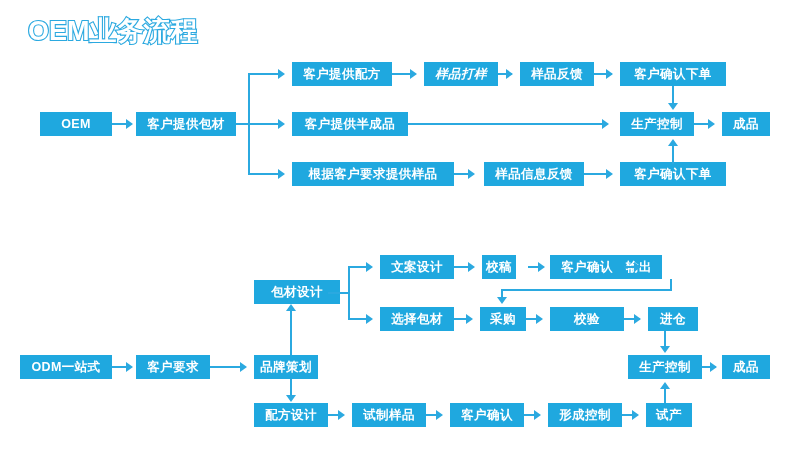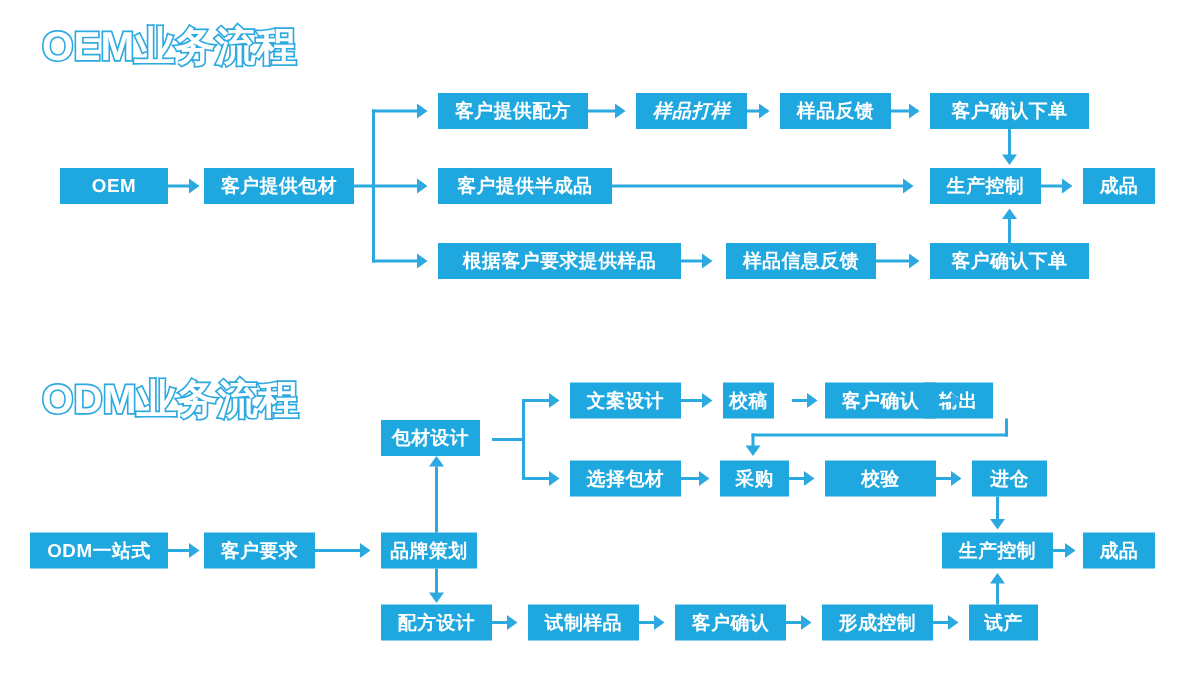--- a/index.html
+++ b/index.html
@@ -125,27 +125,26 @@
   <div class="arrow-r" style="left:468px; top:169px;"></div>
   <div class="hline" style="left:584px; top:173px; width:26px;"></div>
   <div class="arrow-r" style="left:606px; top:169px;"></div>
 
   <div class="vline" style="left:672px; top:86px;  height:18px;"></div>
   <div class="arrow-d" style="left:668px; top:103px;"></div>
 
   <div class="vline" style="left:672px; top:146px; height:18px;"></div>
   <div class="arrow-u" style="left:668px; top:139px;"></div>
 
-  <div class="section-title" style="left:28px; top:253px;">ODM业务流程</div>
 
   <div class="node" style="left:380px; top:255px; width:74px; height:24px;">文案设计</div>
   <div class="node" style="left:482px; top:255px; width:34px; height:24px;">校稿</div>
   <div class="node" style="left:550px; top:255px; width:74px; height:24px;">客户确认</div>
   <div class="node" style="left:616px; top:255px; width:46px; height:24px;">输出</div>
-  <div class="node" style="left:254px; top:280px; width:66px; height:24px;">包材设计</div>
+  <div class="node" style="left:254px; top:280px; width:86px; height:24px;">包材设计</div>
   <div class="node" style="left:380px; top:307px; width:74px; height:24px;">选择包材</div>
   <div class="node" style="left:480px; top:307px; width:46px; height:24px;">采购</div>
   <div class="node" style="left:550px; top:307px; width:74px; height:24px;">校验</div>
   <div class="node" style="left:648px; top:307px; width:50px; height:24px;">进仓</div>
   <div class="node" style="left:20px;  top:355px; width:92px; height:24px;">ODM一站式</div>
   <div class="node" style="left:136px; top:355px; width:74px; height:24px;">客户要求</div>
   <div class="node" style="left:254px; top:355px; width:64px; height:24px;">品牌策划</div>
   <div class="node" style="left:628px; top:355px; width:74px; height:24px;">生产控制</div>
   <div class="node" style="left:722px; top:355px; width:48px; height:24px;">成品</div>
   <div class="node" style="left:254px; top:403px; width:74px; height:24px;">配方设计</div>

